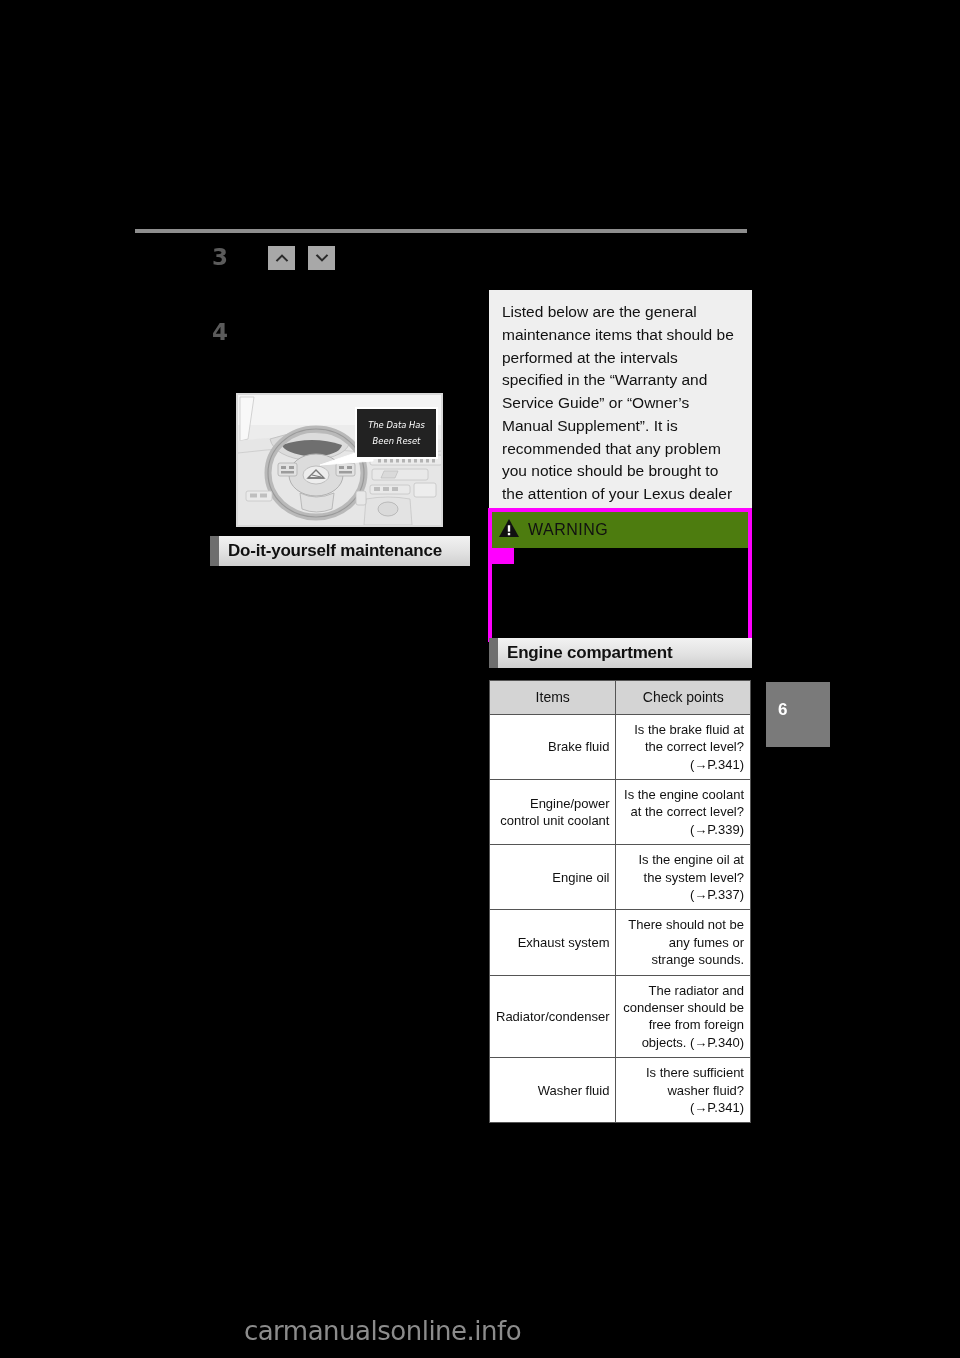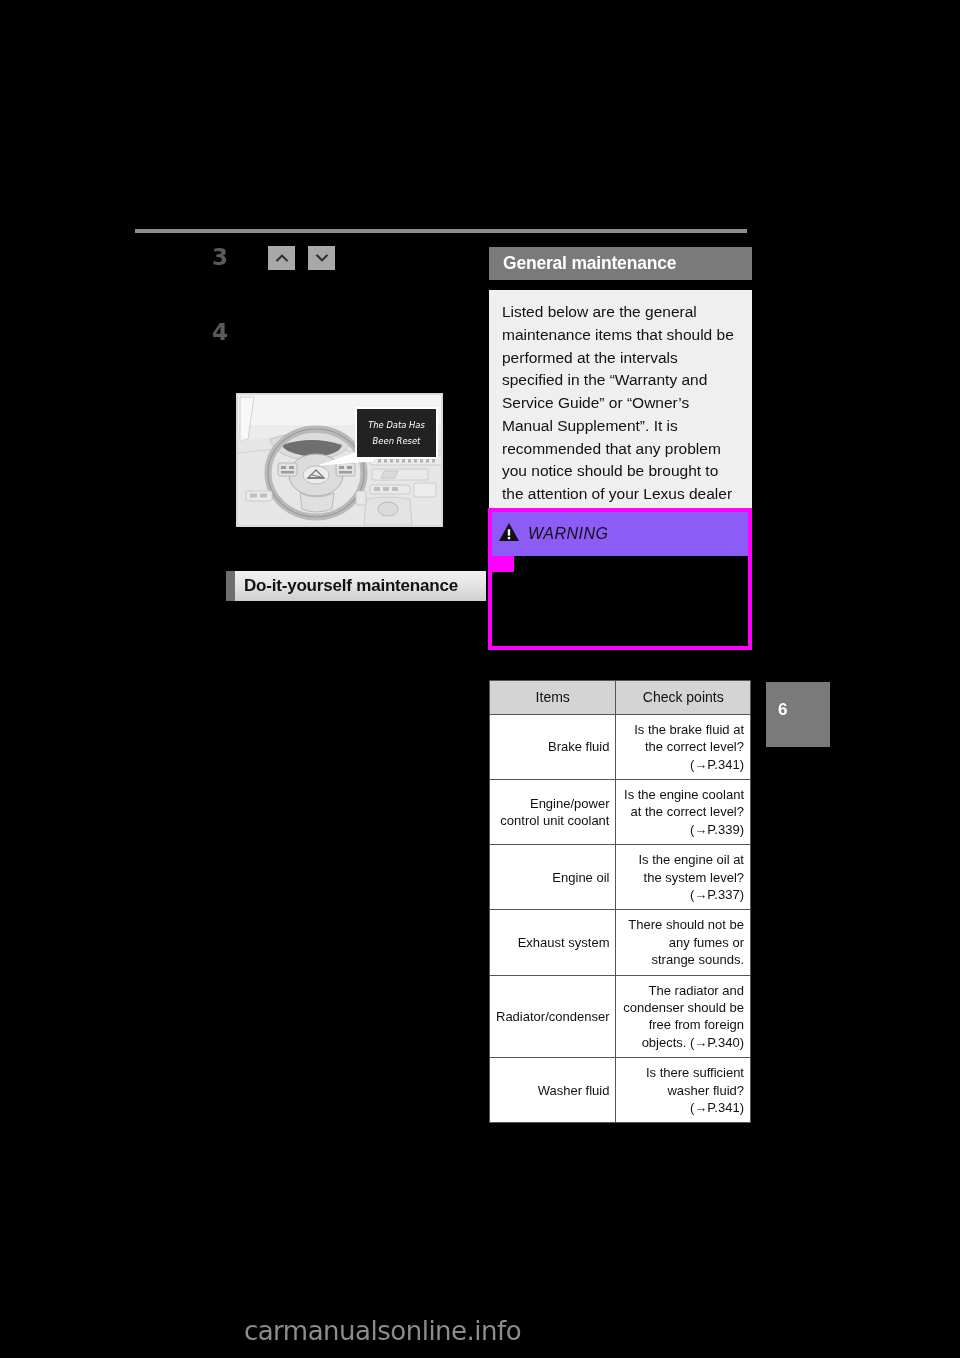--- a/index.html
+++ b/index.html
@@ -48,21 +48,21 @@
     display:flex;align-items:center;box-sizing:border-box;
   }
   .sec-head::before{
     content:"";position:absolute;left:0;top:0;width:9px;height:100%;
     background:#6e6e6e;
   }
   .sec-head .sec-label{
     padding-left:18px;font-size:17px;font-weight:bold;color:#111;
     letter-spacing:-0.2px;
   }
-  .sec-diy{left:210px;top:571px;width:260px;margin-left:16px;}
+  .sec-diy{left:210px;top:536px;width:260px;}
   .sec-engine{left:489px;top:638px;width:263px;}
 
   
   .gm-head{
     position:absolute;left:489px;top:247px;width:263px;height:33px;
     background:#7a7a7a;display:flex;align-items:center;
   }
   .gm-head .gm-title{
     padding-left:14px;color:#fff;font-size:17.5px;font-weight:bold;
     letter-spacing:-0.2px;
@@ -72,23 +72,22 @@
     background:#efefef;padding:11px 13px 12px 13px;box-sizing:border-box;
     font-size:15.5px;line-height:1.47;color:#111;
   }
 
   
   .warn{
     position:absolute;left:488px;top:508px;width:264px;
     border:4px solid #ff00ff;box-sizing:border-box;background:#000;
   }
   .warn-head{
-    background:#8b5cf6;height:44px;display:flex;align-items:center;gap:8px;
+    background:#4d7c0f;height:36px;display:flex;align-items:center;gap:8px;
     padding-left:6px;
-    font-style:italic;
   }
   .warn-head .warn-label{font-size:16px;color:#111;letter-spacing:.5px;}
   .warn-body{
     background:#000;min-height:72px;padding:8px 10px 10px 10px;position:relative;
     color:#000;font-size:14px;line-height:1.4;
   }
   .warn-bullet{
     position:absolute;left:0px;top:0px;width:22px;height:16px;background:#ff00ff;
   }
 
@@ -218,42 +217,42 @@
       <rect x="119" y="14" width="79" height="48" fill="#222222"></rect>
       <text x="158.5" y="33" fill="#ffffff" font-family="DejaVu Sans, sans-serif" font-size="8.4" text-anchor="middle">The Data Has</text>
       <text x="158.5" y="49" fill="#ffffff" font-family="DejaVu Sans, sans-serif" font-size="8.4" text-anchor="middle">Been Reset</text>
     </svg>
   </div>
 
   <div class="sec-head sec-diy">
     <span class="sec-label">Do-it-yourself maintenance</span>
   </div>
 
-  <div class="gm-head">
-    <span class="gm-title">General maintenance</span>
-  </div>
   <div class="gm-body">Listed below are the general maintenance items that should be performed at the intervals specified in the “Warranty and Service Guide” or “Owner’s Manual Supplement”. It is recommended that any problem you notice should be brought to the attention of your Lexus dealer or qualified service shop for advice.</div>
 
   <div class="warn">
     <div class="warn-head">
       <span>
         <svg width="22" height="20" viewBox="0 0 24 22" aria-hidden="true">
           <path d="M12 1 L23 21 L1 21 Z" fill="#111111"></path>
           <rect x="10.7" y="8" width="2.6" height="7" fill="#ffffff"></rect>
           <rect x="10.7" y="16.4" width="2.6" height="2.6" fill="#ffffff"></rect>
         </svg>
       </span>
       <span class="warn-label">WARNING</span>
     </div>
     <div class="warn-body">
       <span class="warn-bullet"></span>
       <span></span>
     </div>
   </div>
 
+  <div class="sec-head sec-engine">
+    <span class="sec-label">Engine compartment</span>
+  </div>
 
   <table class="tbl">
     <thead>
       <tr>
         <th class="col-item">Items</th>
         <th>Check points</th>
       </tr>
     </thead>
     <tbody>
       <tr>

